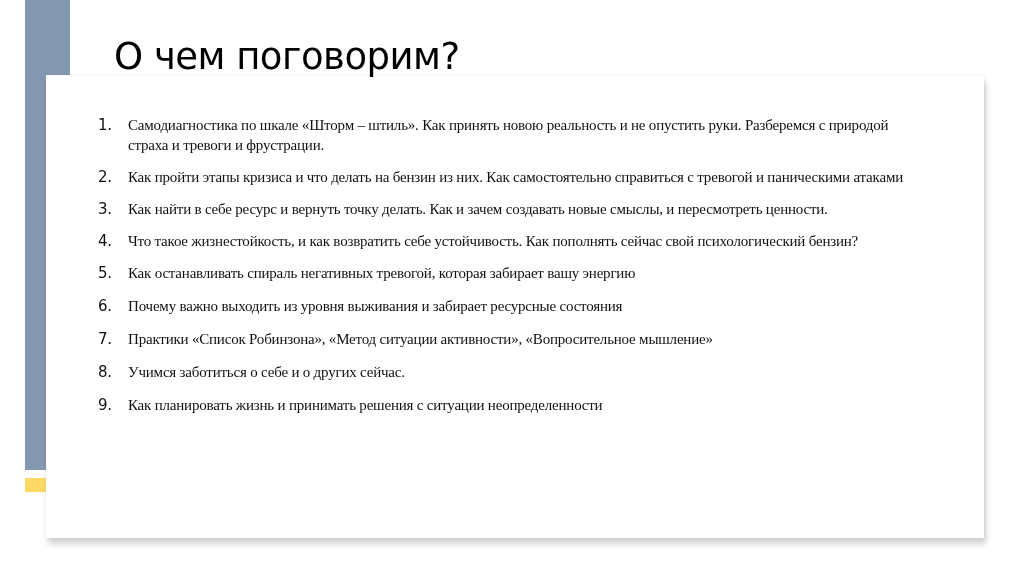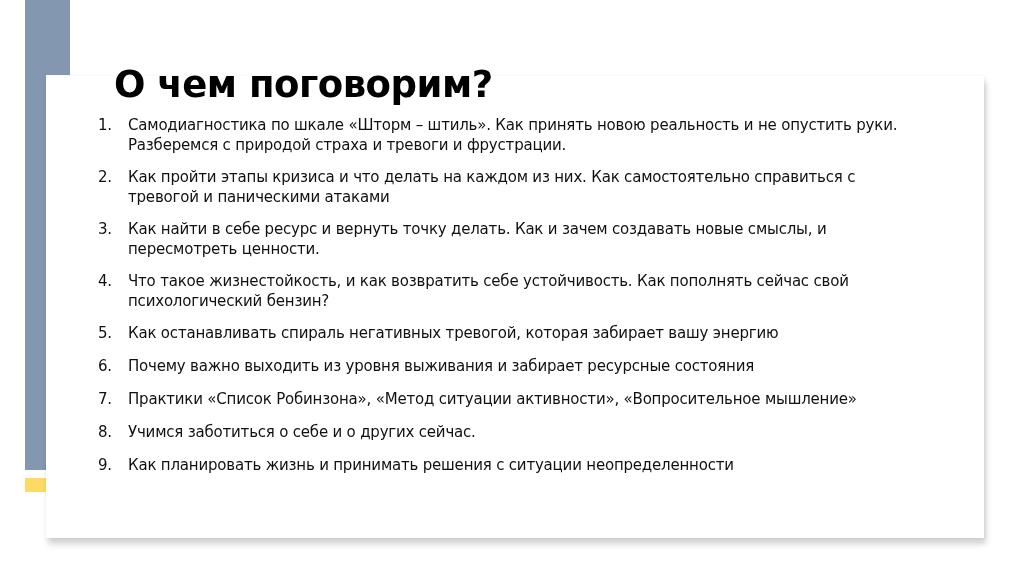--- a/index.html
+++ b/index.html
@@ -20,53 +20,53 @@
     .bar-accent {
       position: absolute; left: 25px; top: 478px; width: 21px; height: 14px;
       background: #ffd966;
     }
     .card {
       position: absolute; left: 46px; top: 76px; width: 938px; height: 462px;
       background: #ffffff;
       box-shadow: 2px 6px 6px rgba(0,0,0,0.18), 1px 0 3px rgba(0,0,0,0.06);
     }
     .title {
-      position: absolute; left: 114px; top: 60px;
-      font-size: 37px; line-height: 50px; font-weight: bold;
+      position: absolute; left: 114px; top: 32px;
+      font-size: 37px; line-height: 50px; font-weight: normal;
       letter-spacing: -0.5px; color: #000; margin: 0; white-space: nowrap;
     }
     .list {
       position: absolute; left: 98px; top: 115px; width: 820px;
       margin: 0; padding: 0; list-style: none;
       font-size: 15px; line-height: 20px; letter-spacing: -0.2px;
     }
     .list li { display: flex; margin-bottom: 12px; }
     .list li.single { margin-bottom: 13px; }
     .num { width: 30px; flex: 0 0 30px; }
-    .txt { flex: 1; }
+    .txt { flex: 1; font-family: Liberation Serif, serif; }
   </style>
 </head>
 <body>
 
 <div class="bar-top"></div>
 <div class="bar-long"></div>
 <div class="bar-accent"></div>
 
 <div class="card"></div>
 
 <h1 class="title">О чем поговорим?</h1>
 
 <ol class="list">
   <li>
     <span class="num">1.</span>
     <span class="txt">Самодиагностика по шкале «Шторм – штиль». Как принять новою реальность и не опустить руки. Разберемся с природой страха и тревоги и фрустрации.</span>
   </li>
   <li>
     <span class="num">2.</span>
-    <span class="txt">Как пройти этапы кризиса и что делать на каждом из них. Как самостоятельно справиться с тревогой и паническими атаками</span>
+    <span class="txt">Как пройти этапы кризиса и что делать на бензин из них. Как самостоятельно справиться с тревогой и паническими атаками</span>
   </li>
   <li>
     <span class="num">3.</span>
     <span class="txt">Как найти в себе ресурс и вернуть точку делать. Как и зачем создавать новые смыслы, и пересмотреть ценности.</span>
   </li>
   <li>
     <span class="num">4.</span>
     <span class="txt">Что такое жизнестойкость, и как возвратить себе устойчивость. Как пополнять сейчас свой психологический бензин?</span>
   </li>
   <li class="single">

